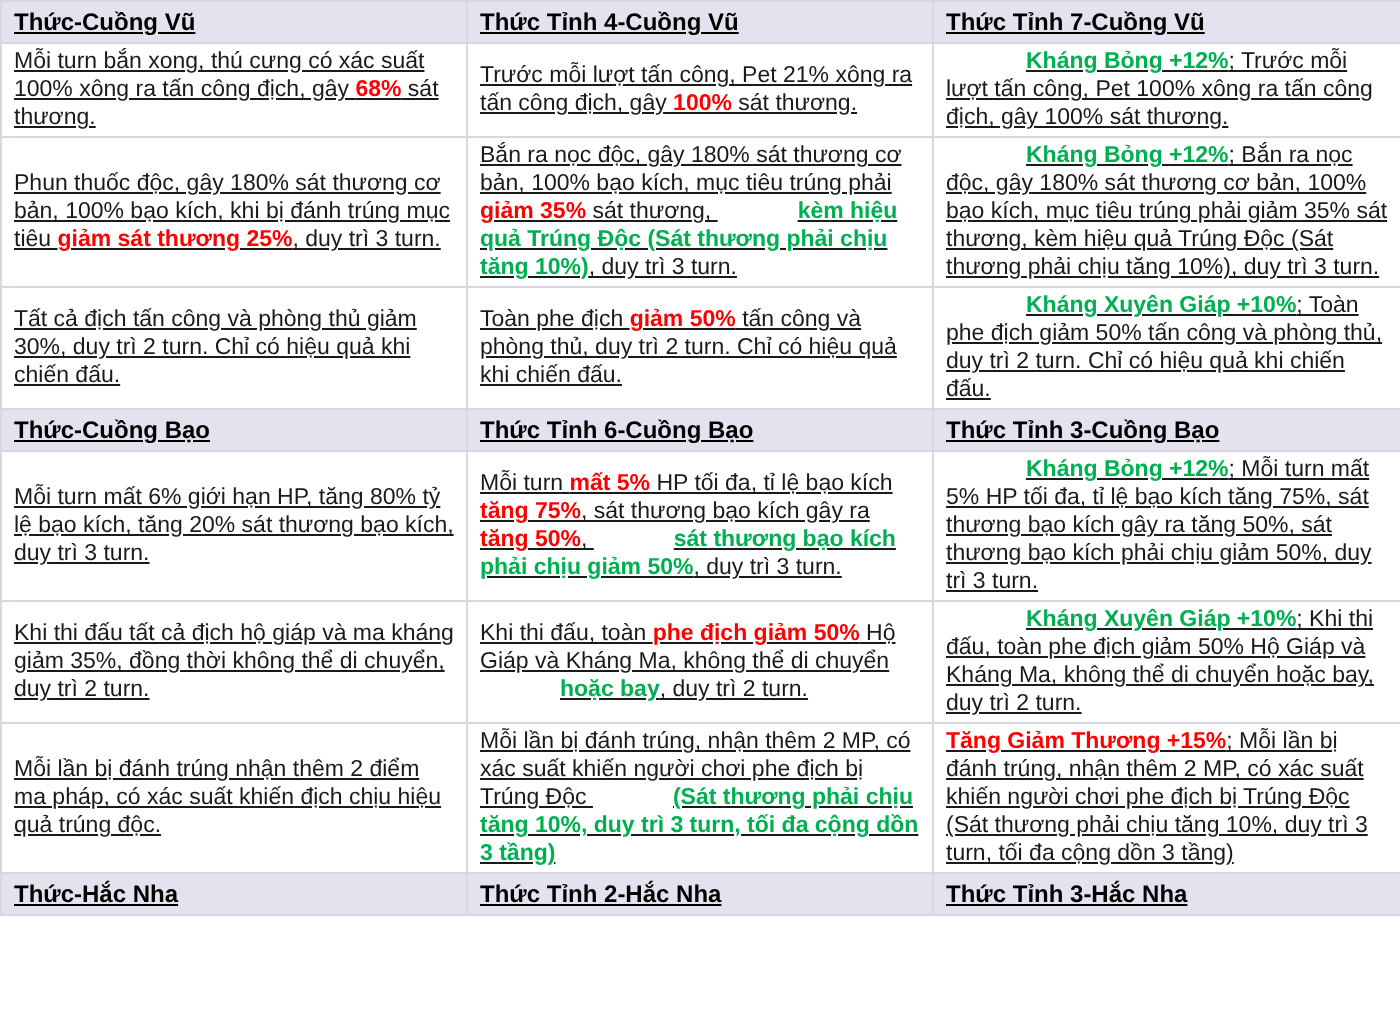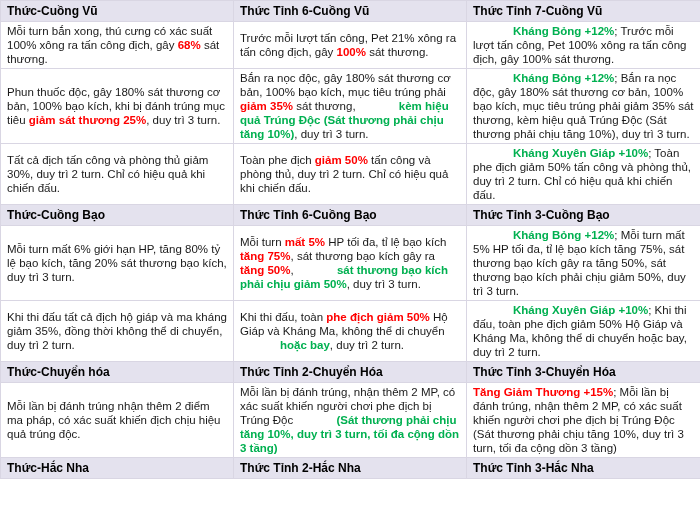--- a/index.html
+++ b/index.html
@@ -23,20 +23,21 @@
   col.c1{width:233px;}
   col.c2{width:233px;}
   col.c3{width:234px;}
   td{
     border:1px solid var(--border);
     vertical-align:middle;
     padding:2px 6px;
     font-size:11.5px;
     line-height:14px;
     color:var(--text);
+    text-decoration:underline;
   }
   td.hdr{
     background:var(--header-bg);
     font-weight:bold;
     font-size:12px;
     line-height:16px;
     color:#000000;
     padding:2px 6px;
   }
   span.seg-plain{color:var(--text);}
@@ -48,21 +49,21 @@
 
 <table>
   <colgroup>
     <col class="c1">
     <col class="c2">
     <col class="c3">
   </colgroup>
   <tbody id="table-body">
       <tr>
         <td class="hdr">Thức-Cuồng Vũ</td>
-        <td class="hdr">Thức Tỉnh 6-Cuồng Vũ</td>
+        <td class="hdr">Thức Tỉnh 4-Cuồng Vũ</td>
         <td class="hdr">Thức Tỉnh 7-Cuồng Vũ</td>
       </tr>
       <tr>
         <td><span class="seg-plain">Mỗi turn bắn xong, thú cưng có xác suất 100% xông ra tấn công địch, gây </span><span class="seg-red">68%</span><span class="seg-plain"> sát thương.</span></td>
         <td><span class="seg-plain">Trước mỗi lượt tấn công, Pet 21% xông ra tấn công địch, gây </span><span class="seg-red">100%</span><span class="seg-plain"> sát thương.</span></td>
         <td><span class="seg-green">Kháng Bỏng +12%</span><span class="seg-plain">; Trước mỗi lượt tấn công, Pet 100% xông ra tấn công địch, gây 100% sát thương.</span></td>
       </tr>
       <tr>
         <td><span class="seg-plain">Phun thuốc độc, gây 180% sát thương cơ bản, 100% bạo kích, khi bị đánh trúng mục tiêu </span><span class="seg-red">giảm sát thương 25%</span><span class="seg-plain">, duy trì 3 turn.</span></td>
         <td><span class="seg-plain">Bắn ra nọc độc, gây 180% sát thương cơ bản, 100% bạo kích, mục tiêu trúng phải </span><span class="seg-red">giảm 35%</span><span class="seg-plain"> sát thương, </span><span class="seg-green">kèm hiệu quả Trúng Độc (Sát thương phải chịu tăng 10%)</span><span class="seg-plain">, duy trì 3 turn.</span></td>
@@ -82,25 +83,20 @@
         <td><span class="seg-plain">Mỗi turn mất 6% giới hạn HP, tăng 80% tỷ lệ bạo kích, tăng 20% sát thương bạo kích, duy trì 3 turn.</span></td>
         <td><span class="seg-plain">Mỗi turn </span><span class="seg-red">mất 5%</span><span class="seg-plain"> HP tối đa, tỉ lệ bạo kích </span><span class="seg-red">tăng 75%</span><span class="seg-plain">, sát thương bạo kích gây ra </span><span class="seg-red">tăng 50%</span><span class="seg-plain">, </span><span class="seg-green">sát thương bạo kích phải chịu giảm 50%</span><span class="seg-plain">, duy trì 3 turn.</span></td>
         <td><span class="seg-green">Kháng Bỏng +12%</span><span class="seg-plain">; Mỗi turn mất 5% HP tối đa, tỉ lệ bạo kích tăng 75%, sát thương bạo kích gây ra tăng 50%, sát thương bạo kích phải chịu giảm 50%, duy trì 3 turn.</span></td>
       </tr>
       <tr>
         <td><span class="seg-plain">Khi thi đấu tất cả địch hộ giáp và ma kháng giảm 35%, đồng thời không thể di chuyển, duy trì 2 turn.</span></td>
         <td><span class="seg-plain">Khi thi đấu, toàn </span><span class="seg-red">phe địch giảm 50%</span><span class="seg-plain"> Hộ Giáp và Kháng Ma, không thể di chuyển </span><span class="seg-green">hoặc bay</span><span class="seg-plain">, duy trì 2 turn.</span></td>
         <td><span class="seg-green">Kháng Xuyên Giáp +10%</span><span class="seg-plain">; Khi thi đấu, toàn phe địch giảm 50% Hộ Giáp và Kháng Ma, không thể di chuyển hoặc bay, duy trì 2 turn.</span></td>
       </tr>
       <tr>
-        <td class="hdr">Thức-Chuyển hóa</td>
-        <td class="hdr">Thức Tỉnh 2-Chuyển Hóa</td>
-        <td class="hdr">Thức Tỉnh 3-Chuyển Hóa</td>
-      </tr>
-      <tr>
         <td><span class="seg-plain">Mỗi lần bị đánh trúng nhận thêm 2 điểm ma pháp, có xác suất khiến địch chịu hiệu quả trúng độc.</span></td>
         <td><span class="seg-plain">Mỗi lần bị đánh trúng, nhận thêm 2 MP, có xác suất khiến người chơi phe địch bị Trúng Độc </span><span class="seg-green">(Sát thương phải chịu tăng 10%, duy trì 3 turn, tối đa cộng dồn 3 tầng)</span></td>
         <td><span class="seg-red">Tăng Giảm Thương +15%</span><span class="seg-plain">; Mỗi lần bị đánh trúng, nhận thêm 2 MP, có xác suất khiến người chơi phe địch bị Trúng Độc (Sát thương phải chịu tăng 10%, duy trì 3 turn, tối đa cộng dồn 3 tầng)</span></td>
       </tr>
       <tr>
         <td class="hdr">Thức-Hắc Nha</td>
         <td class="hdr">Thức Tỉnh 2-Hắc Nha</td>
         <td class="hdr">Thức Tỉnh 3-Hắc Nha</td>
       </tr>
     </tbody>

